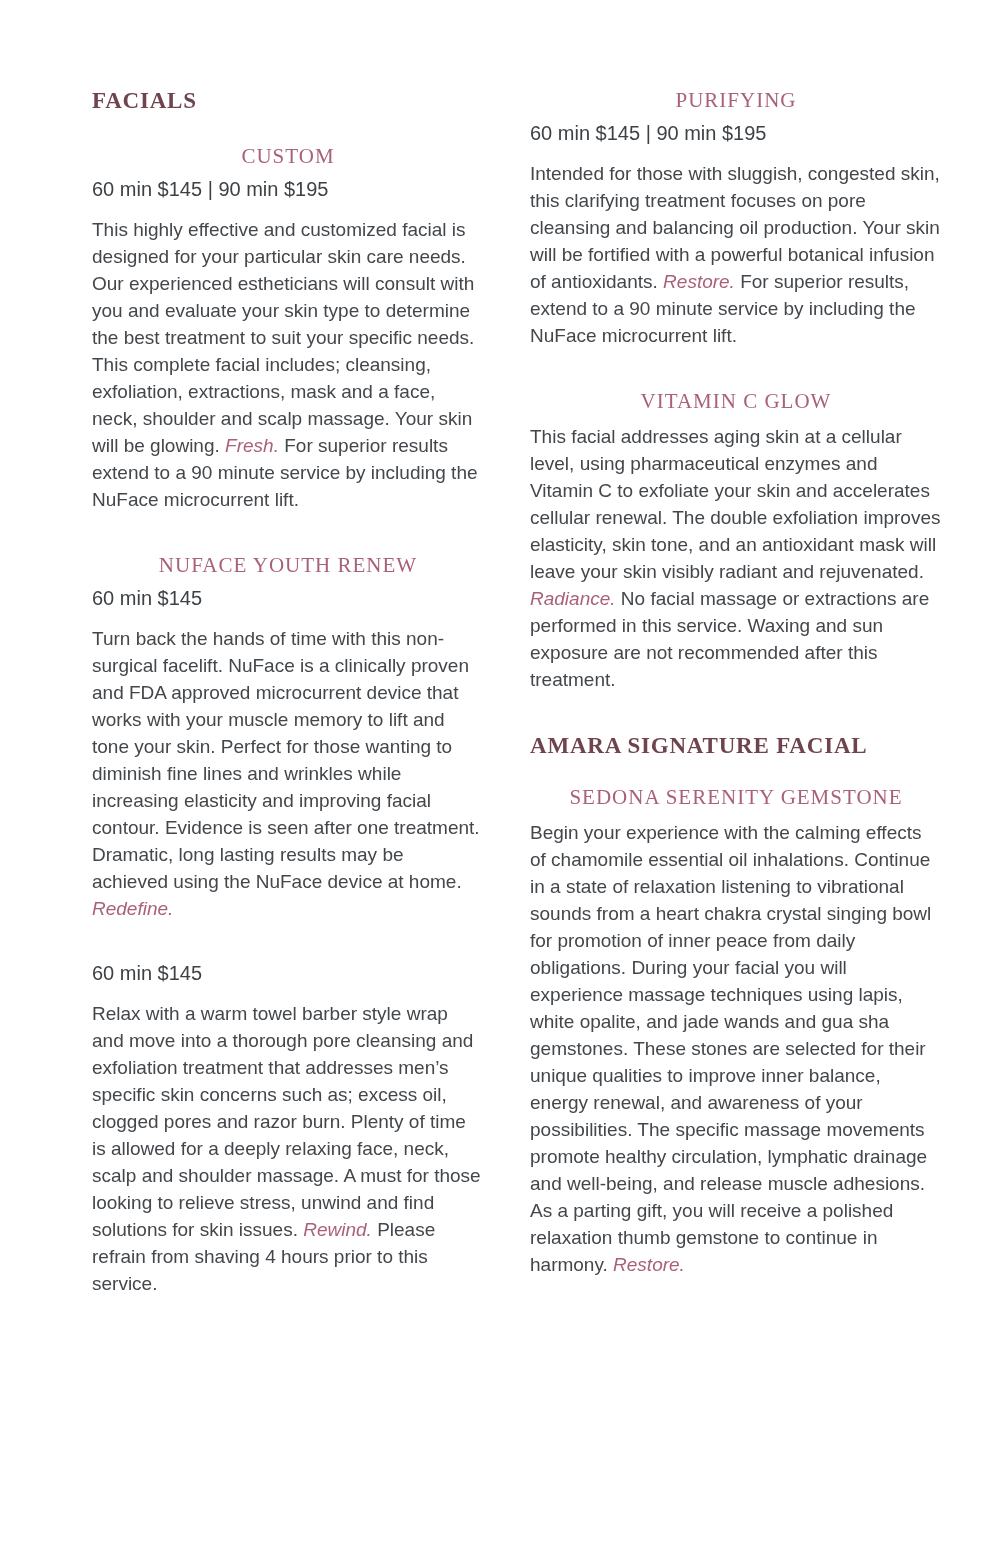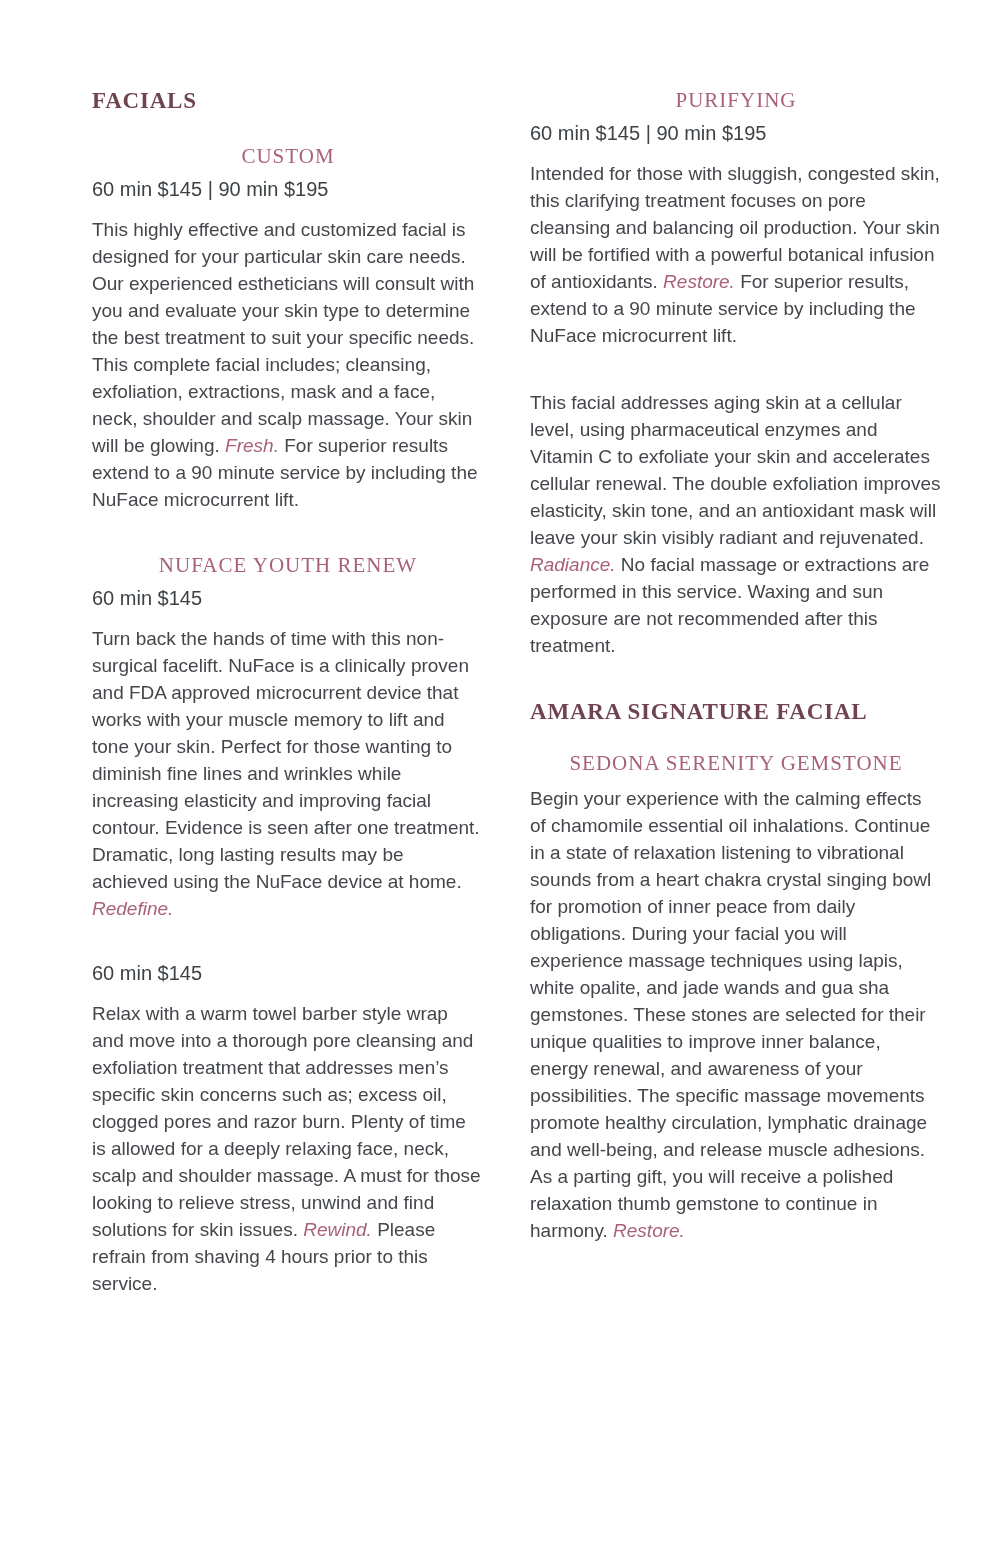--- a/index.html
+++ b/index.html
@@ -85,20 +85,21 @@
 
   <div class="col col-right">
 
     <section class="service">
       <h2 class="service-name">PURIFYING</h2>
       <div class="price">60 min $145 | 90 min $195</div>
       <p class="body-text"><span>Intended for those with sluggish, congested skin, this clarifying treatment focuses on pore cleansing and balancing oil production. Your skin will be fortified with a powerful botanical infusion of antioxidants. </span><span class="accent">Restore.</span><span> For superior results, extend to a 90 minute service by including the NuFace microcurrent lift.</span></p>
     </section>
 
     <section class="service">
+      <h2 class="service-name">VITAMIN C GLOW</h2>
       <p class="body-text"><span>This facial addresses aging skin at a cellular level, using pharmaceutical enzymes and Vitamin C to exfoliate your skin and accelerates cellular renewal. The double exfoliation improves elasticity, skin tone, and an antioxidant mask will leave your skin visibly radiant and rejuvenated. </span><span class="accent">Radiance.</span><span> No facial massage or extractions are performed in this service. Waxing and sun exposure are not recommended after this treatment.</span></p>
     </section>
 
     <h1 class="section-title mid">AMARA SIGNATURE FACIAL</h1>
 
     <section class="service">
       <h2 class="service-name">SEDONA SERENITY GEMSTONE</h2>
       <p class="body-text"><span>Begin your experience with the calming effects of chamomile essential oil inhalations. Continue in a state of relaxation listening to vibrational sounds from a heart chakra crystal singing bowl for promotion of inner peace from daily obligations. During your facial you will experience massage techniques using lapis, white opalite, and jade wands and gua sha gemstones. These stones are selected for their unique qualities to improve inner balance, energy renewal, and awareness of your possibilities. The specific massage movements promote healthy circulation, lymphatic drainage and well-being, and release muscle adhesions. As a parting gift, you will receive a polished relaxation thumb gemstone to continue in harmony. </span><span class="accent">Restore.</span></p>
     </section>
 

